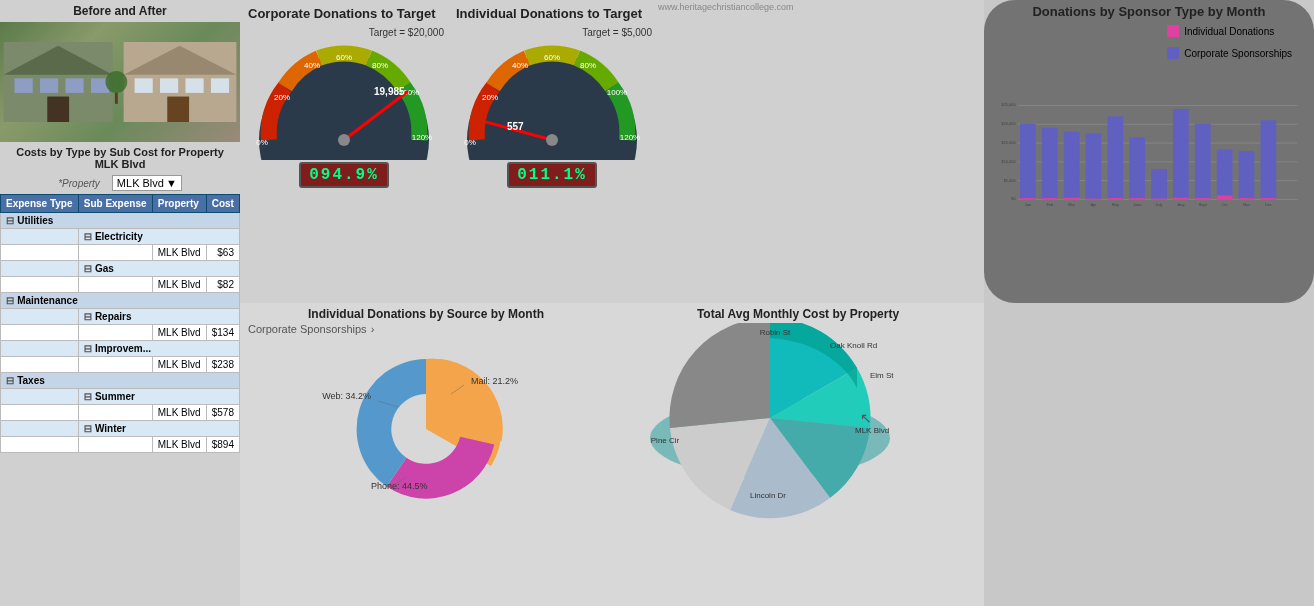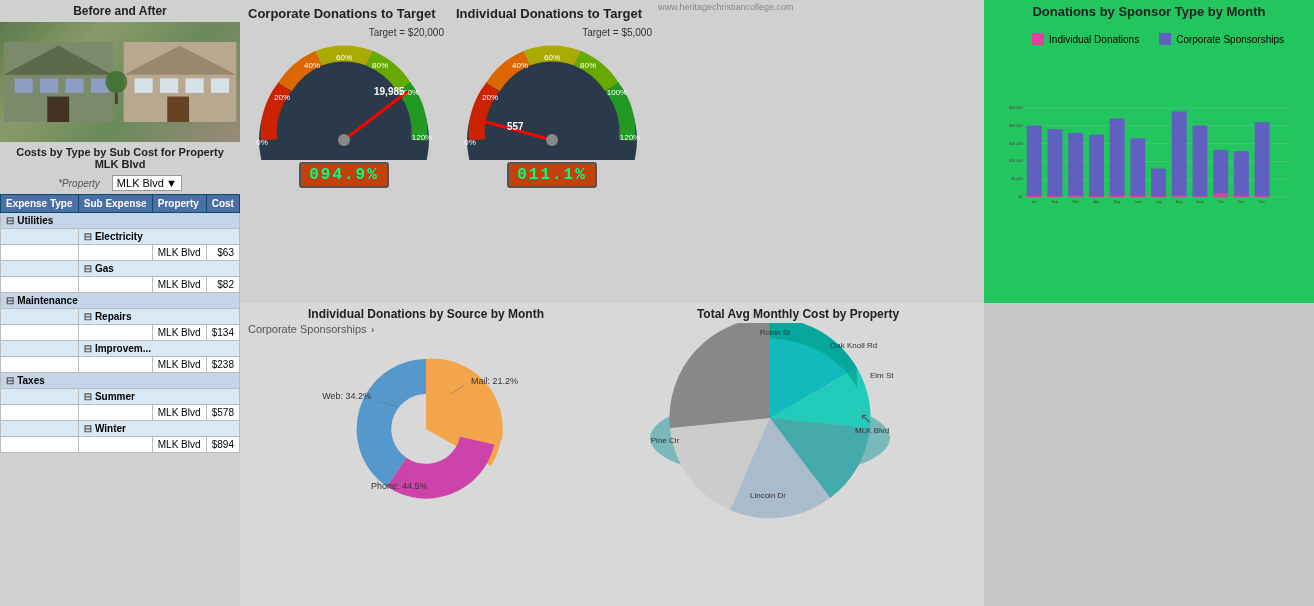--- a/index.html
+++ b/index.html
@@ -52,61 +52,62 @@
       margin-bottom: 2px;
     }
 
     
     .gauge-svg {
       width: 200px;
       height: 120px;
     }
 
     .gauge-readout {
-      background: #c2410c;
+      background: #7f1d1d;
       color: #00ff88;
       font-family: 'Courier New', monospace;
       font-size: 16px;
       font-weight: bold;
       padding: 2px 8px;
       border: 2px solid #555;
       border-radius: 3px;
       margin-top: 2px;
       letter-spacing: 2px;
     }
 
     .watermark {
       font-size: 9px;
       color: #888;
       text-align: center;
       padding: 2px;
     }
 
     
     .center-top {
-      background: #22c55e;
-      padding: 4px 20px;
+      background: #737373;
+      padding: 4px 12px;
       position: relative;
+      border-radius: 31px;
     }
 
     .chart-title {
       text-align: center;
       font-size: 13px;
       font-weight: bold;
       color: #222;
       margin-bottom: 4px;
     }
 
     .legend {
       position: absolute;
-      top: 10px;
+      top: 2px;
       right: 10px;
       display: flex;
-      flex-direction: row;
-      gap: 20px;
+      flex-direction: column;
+      gap: 10px;
     }
 
     .legend-item {
       display: flex;
       align-items: center;
       gap: 5px;
       font-size: 10px;
     }
 
     .legend-box {

